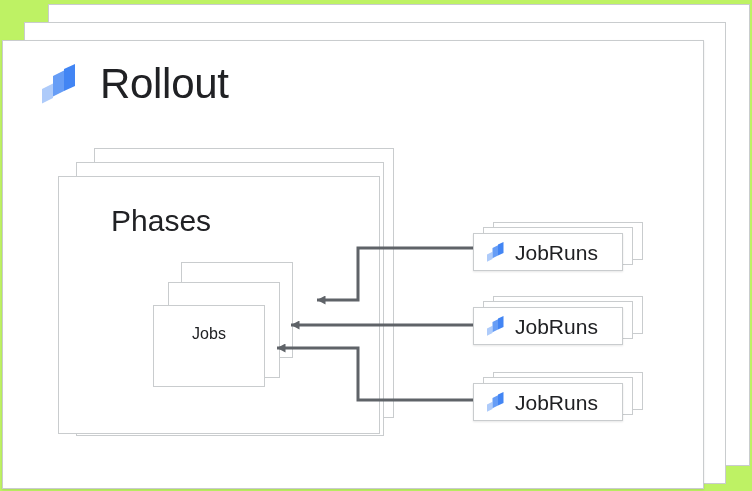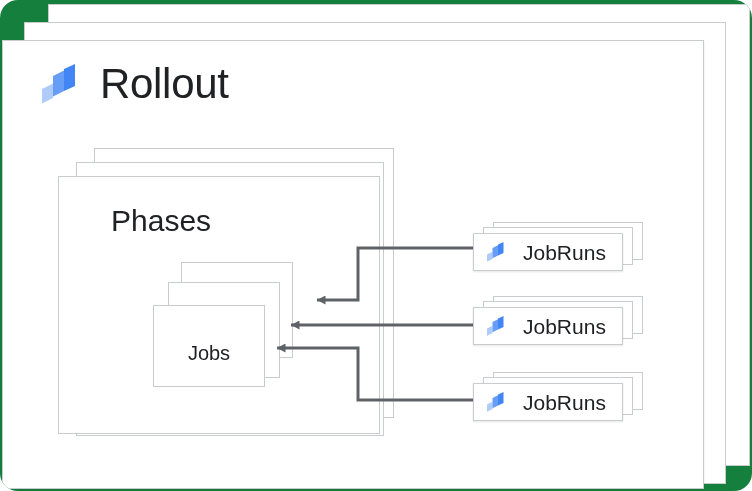--- a/index.html
+++ b/index.html
@@ -10,23 +10,22 @@
   }
   body {
     font-family: "Liberation Sans", sans-serif;
     -webkit-font-smoothing: antialiased;
   }
 
   #canvas {
     position: relative;
     width: 752px;
     height: 491px;
-    background: #15803d;
+    background: #bef264;
     overflow: hidden;
-    border-radius: 18px;
   }
 
   
   .card {
     position: absolute;
     background: #ffffff;
     border: 1px solid #c9ccce;
     box-sizing: border-box;
   }
   .card.shadowed {
@@ -77,27 +76,27 @@
   }
 
   
   .jobs-back2 { left: 181px; top: 262px; width: 112px; height: 96px; }
   .jobs-back1 { left: 168px; top: 282px; width: 112px; height: 96px; }
   .jobs-front { left: 153px; top: 305px; width: 112px; height: 82px; }
 
   .jobs-label {
     position: absolute;
     left: 153px;
-    top: 312px;
+    top: 293px;
     width: 112px;
     height: 82px;
     display: flex;
     align-items: center;
     justify-content: center;
-    font-size: 20px;
+    font-size: 16px;
     font-weight: 400;
     color: #202124;
     line-height: 1;
   }
 
   
   .jr-group { position: absolute; }
 
   .jr-back2 {
     position: absolute;
@@ -117,21 +116,21 @@
   }
   .jr-front {
     position: absolute;
     left: 0px; top: 11px;
     width: 150px; height: 38px;
     background: #ffffff;
     border: 1px solid #c9ccce;
     box-sizing: border-box;
     display: flex;
     align-items: center;
-    gap: 16px;
+    gap: 8px;
     padding-left: 11px;
     box-shadow: 0 1px 2px rgba(0,0,0,0.10);
   }
   .jr-label {
     font-size: 21px;
     font-weight: 400;
     color: #202124;
     line-height: 1;
     white-space: nowrap;
   }

